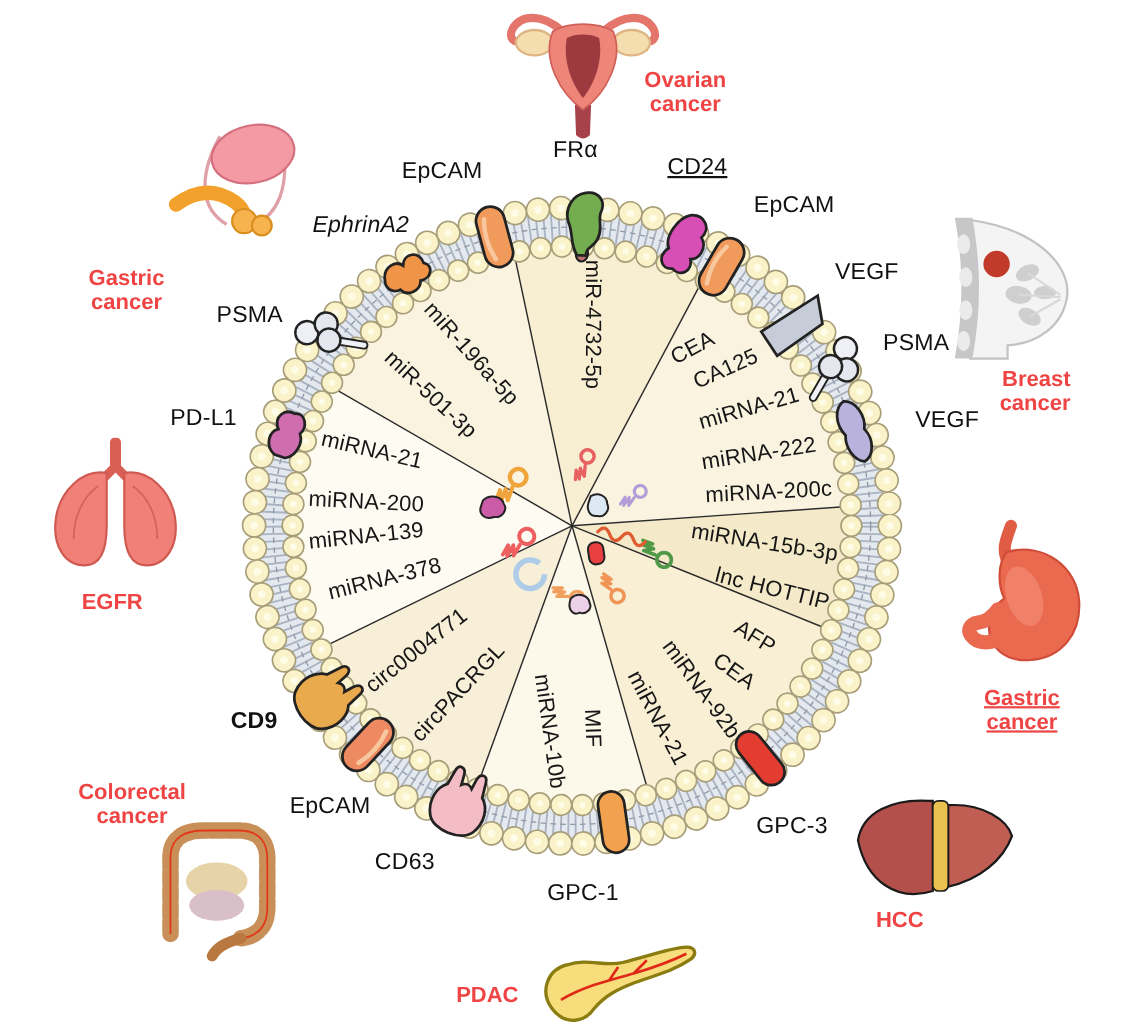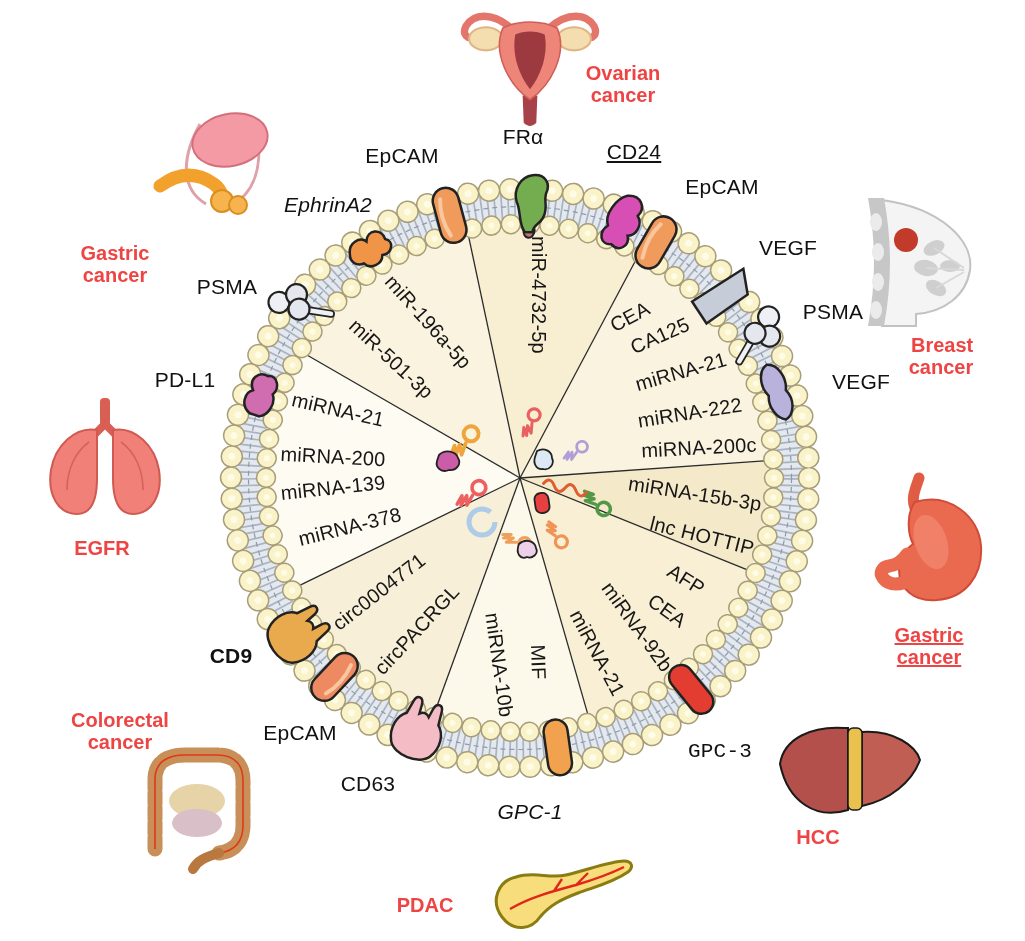--- a/index.html
+++ b/index.html
@@ -194,22 +194,22 @@
   </g>
 </svg>
 
 <div class="lbl" style="left:402px;top:156px;">EpCAM</div>
 <div class="lbl" style="left:523px;top:137px;">FRα</div>
 <div class="lbl" style="left:634px;top:152px;text-decoration:underline;">CD24</div>
 <div class="lbl" style="left:722px;top:187px;">EpCAM</div>
 <div class="lbl" style="left:788px;top:248px;">VEGF</div>
 <div class="lbl" style="left:833px;top:312px;">PSMA</div>
 <div class="lbl" style="left:861px;top:382px;">VEGF</div>
-<div class="lbl" style="left:720px;top:751px;font-family:Liberation Mono, monospace;">GPC-3</div>
-<div class="lbl" style="left:530px;top:812px;font-style:italic;">GPC-1</div>
+<div class="lbl" style="left:720px;top:751px;">GPC-3</div>
+<div class="lbl" style="left:530px;top:812px;">GPC-1</div>
 <div class="lbl" style="left:368px;top:784px;">CD63</div>
 <div class="lbl" style="left:300px;top:733px;">EpCAM</div>
 <div class="lbl" style="left:231px;top:656px;font-weight:bold;">CD9</div>
 <div class="lbl" style="left:185px;top:380px;">PD-L1</div>
 <div class="lbl" style="left:227px;top:287px;">PSMA</div>
 <div class="lbl" style="left:328px;top:205px;font-style:italic;">EphrinA2</div>
 
 <div class="cancer" style="left:623px;top:84px;">
   <span>Ovarian</span>
   <span>cancer</span>
@@ -222,21 +222,21 @@
   <span>Breast</span>
   <span>cancer</span>
 </div>
 <div class="cancer" style="left:102px;top:548px;">
   <span>EGFR</span>
 </div>
 <div class="cancer" style="left:120px;top:731px;">
   <span>Colorectal</span>
   <span>cancer</span>
 </div>
-<div class="cancer" style="left:425px;top:905px;">
+<div class="cancer" style="left:443px;top:905px;">
   <span>PDAC</span>
 </div>
 <div class="cancer" style="left:818px;top:837px;">
   <span>HCC</span>
 </div>
 <div class="cancer" style="left:929px;top:646px;text-decoration:underline;">
   <span>Gastric</span>
   <span>cancer</span>
 </div>
 

